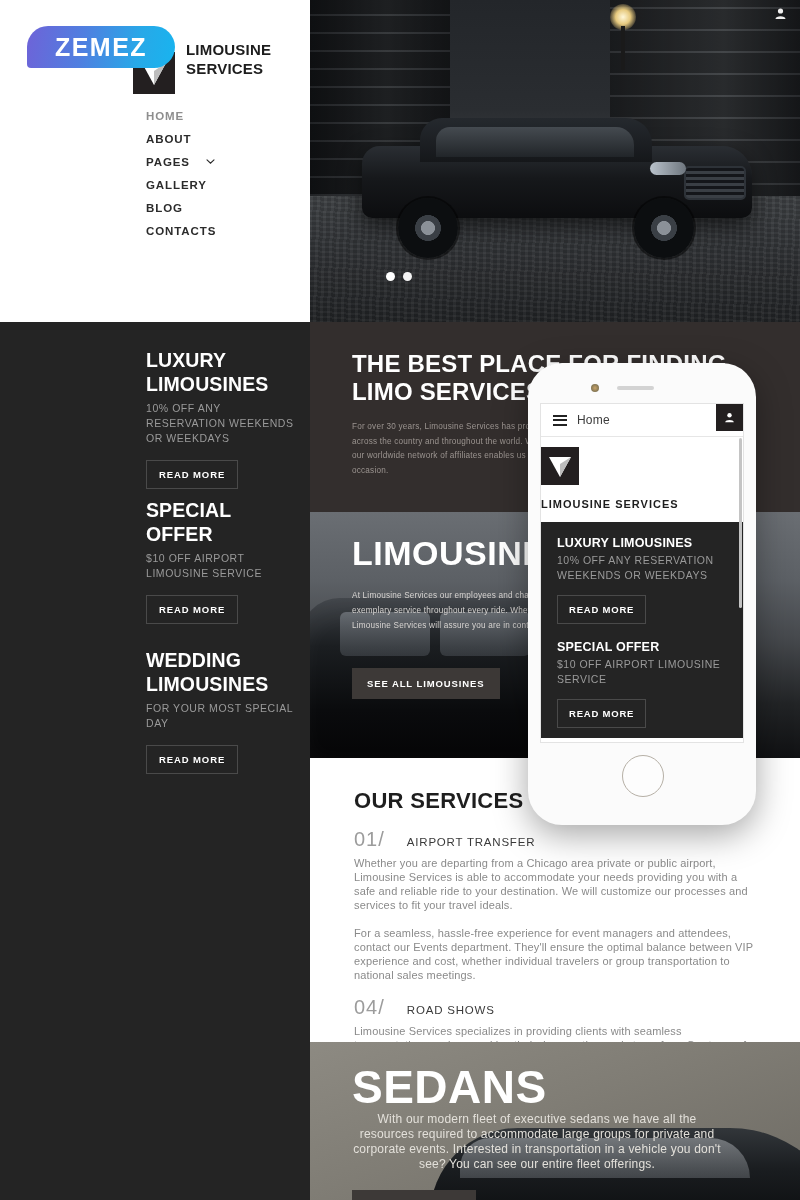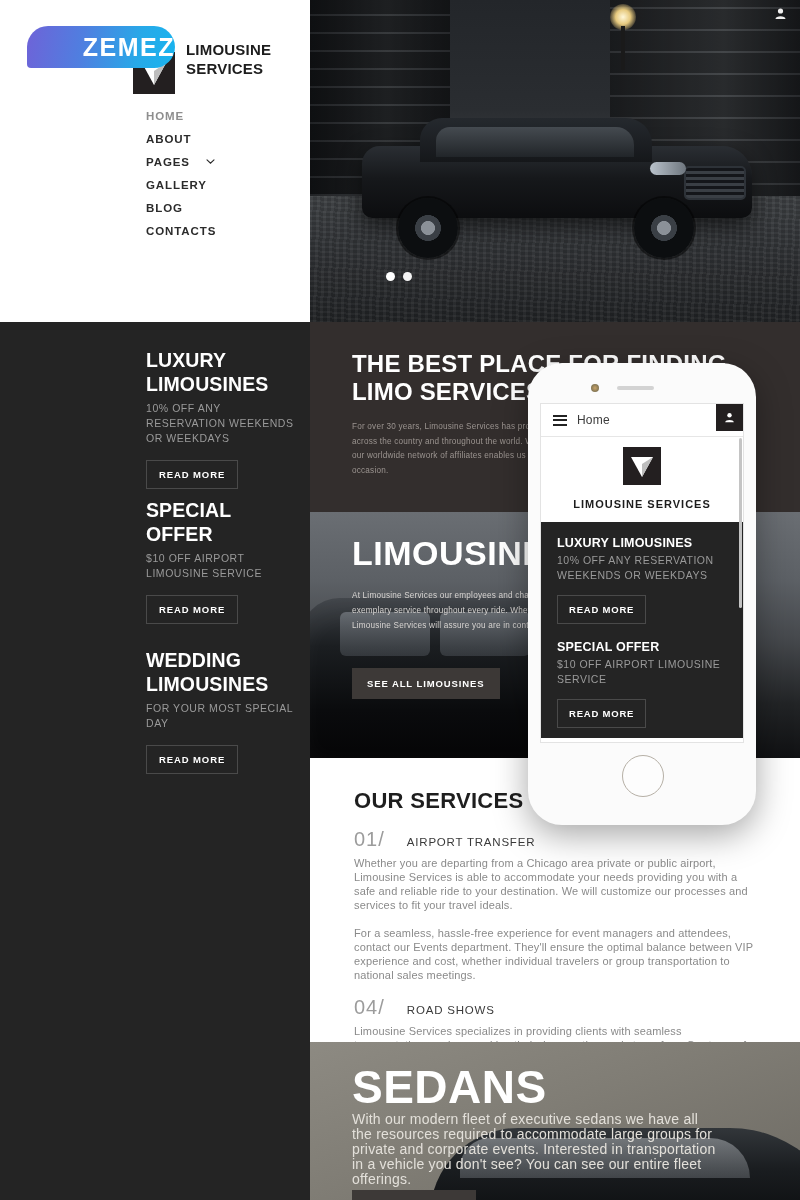--- a/index.html
+++ b/index.html
@@ -25,21 +25,21 @@
     position:absolute; left:0; top:322px; width:310px; height:878px;
     background:#242424;
   }
 
   
   .logo-wrap{ position:absolute; left:27px; top:22px; width:260px; height:70px; }
   .logo-badge{
     position:absolute; left:0; top:4px; width:148px; height:42px;
     border-radius:21px 21px 21px 4px;
     background:linear-gradient(100deg,#6e63d8 0%, #4f7fe0 38%, #27a9e8 75%, #18b4ef 100%);
-    display:flex; align-items:center; justify-content:flex-end;
+    display:flex; align-items:center; justify-content:center;
     z-index:3;
   }
   .logo-badge span{
     color:#fff; font-weight:bold; font-size:25px; letter-spacing:1.5px;
     font-family:"Liberation Sans", sans-serif;
   }
   .logo-mark{
     position:absolute; left:106px; top:30px; width:42px; height:42px;
     background:#231f20; z-index:2;
   }
@@ -271,22 +271,22 @@
     border-radius:90px 120px 0 0;
     background:linear-gradient(180deg,#b9bdc1 0%,#6b7075 100%); opacity:.5;
   }
   .sedans h2{
     position:absolute; left:42px; top:18px;
     font-size:46px; font-weight:bold; color:#ffffff;
     letter-spacing:0.5px; text-transform:uppercase; z-index:3;
   }
   .sedans p{
     position:absolute; left:42px; top:70px; width:370px;
-    font-size:14px; line-height:15px; color:#e3e0da;
-    letter-spacing:0.2px; z-index:3;
+    font-size:12px; line-height:15px; color:#e3e0da;
+    letter-spacing:0.2px; z-index:3;text-align:center;
   }
   .sedans-btn{
     position:absolute; left:42px; top:148px; z-index:3;
   }
 
   
   .phone{
     position:absolute; left:528px; top:363px; width:228px; height:462px;
     background:#fbfbfb;
     border-radius:34px;
@@ -321,21 +321,21 @@
   .ph-burger i:nth-child(3){ top:9px; }
   .ph-home-label{
     margin-left:10px; font-size:12px; color:#3b3b3b; letter-spacing:0.2px;
   }
   .ph-user{
     position:absolute; right:0; top:0; width:27px; height:27px;
     background:#231f20; display:flex; align-items:center; justify-content:center;
     cursor:pointer;
   }
   .ph-logo-area{
-    background:#fff; text-align:center; padding:10px 0 12px;
+    background:#fff; text-align:left; padding:10px 0 12px;
   }
   .ph-mark{
     width:38px; height:38px; background:#231f20; display:inline-block;
   }
   .ph-brand{
     margin-top:9px; font-size:11px; font-weight:bold; color:#1d1d1d;
     letter-spacing:1px;
   }
   .ph-dark{
     background:#242424; padding:14px 16px 0; color:#fff; height:216px;

